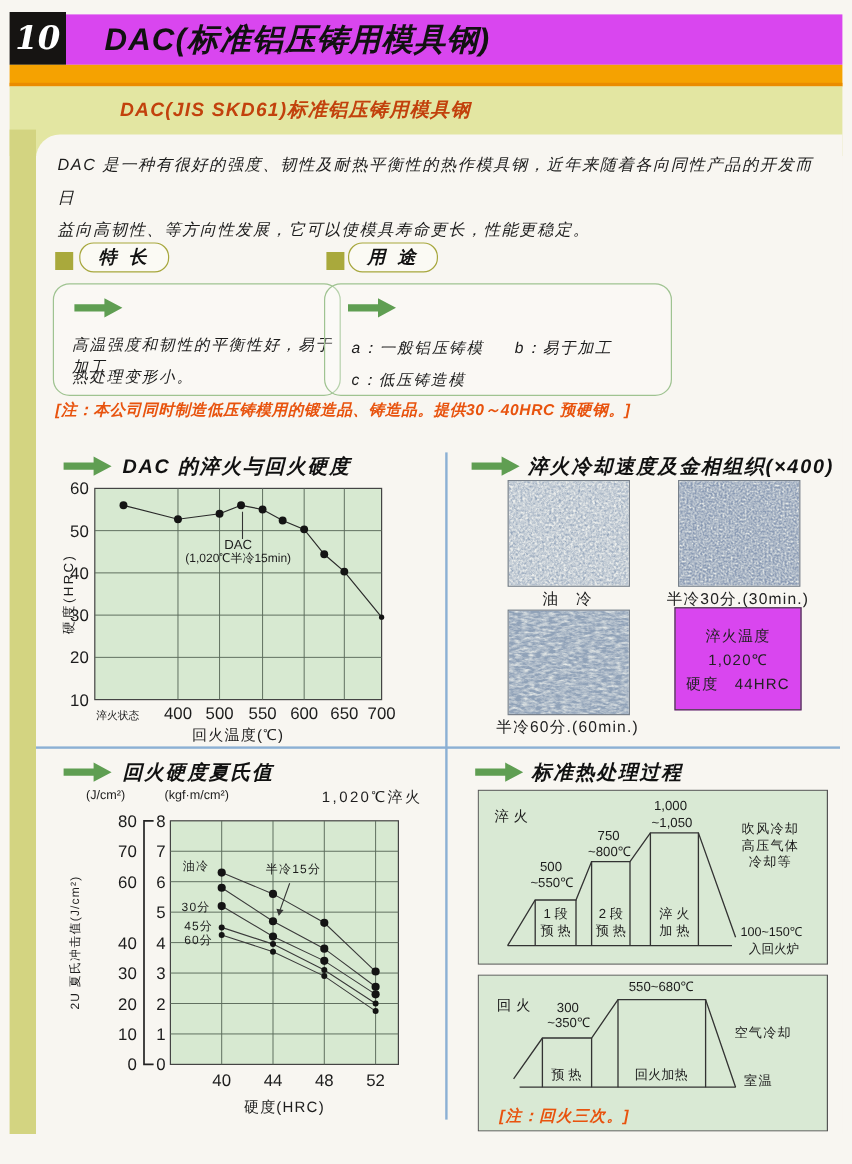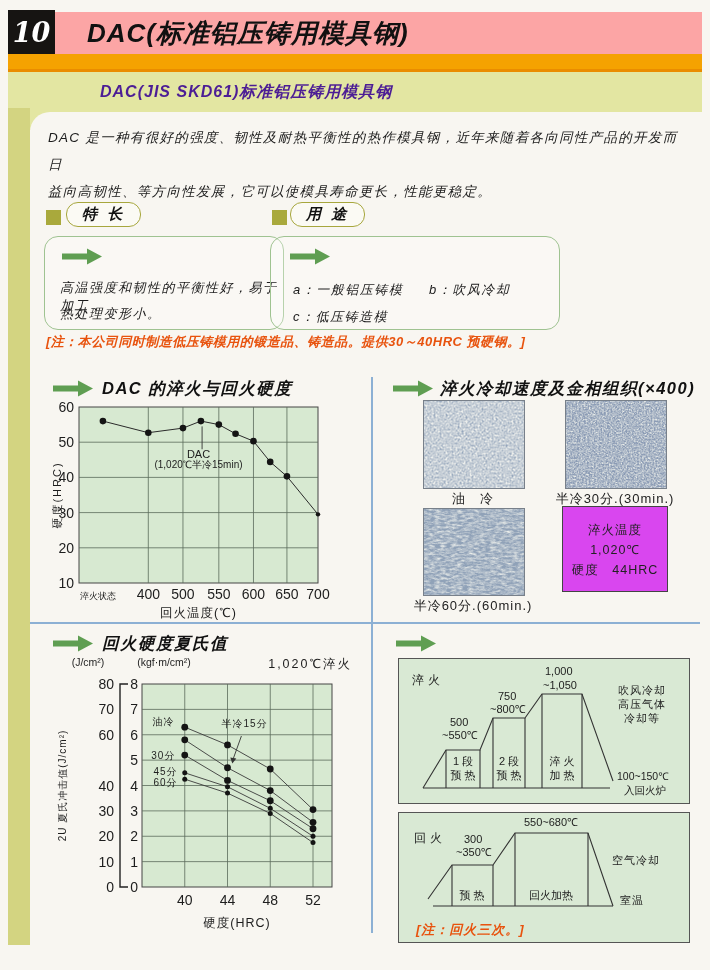--- a/index.html
+++ b/index.html
@@ -2,26 +2,26 @@
 <html><head>
 <meta charset="utf-8">
 <style>
   html,body{margin:0;padding:0;background:#ffffff;font-family:"Liberation Sans",sans-serif;}
   #page{position:relative;width:710px;height:970px;background:#f8f6f1;overflow:hidden;}
 
   
   .pagenum-box{position:absolute;left:8px;top:10px;width:47px;height:44px;background:#161412;
     color:#fff;display:flex;align-items:center;justify-content:center;
     font-family:"DejaVu Serif",serif;font-style:italic;font-weight:bold;font-size:27px;}
-  .title-band{position:absolute;left:55px;top:12px;width:647px;height:42px;background:#fca5a5;
+  .title-band{position:absolute;left:55px;top:12px;width:647px;height:42px;background:#d946ef;
     display:flex;align-items:center;}
   .title-band span{margin-left:32px;font-size:26px;font-weight:bold;font-style:italic;color:#111;letter-spacing:1px;}
   .orange-stripe{position:absolute;left:8px;top:54px;width:694px;height:15px;background:#f5a201;border-bottom:3px solid #ea8c00;}
   .subtitle-band{position:absolute;left:8px;top:72px;width:694px;height:58px;background:#e3e6a2;}
-  .subtitle-band span{position:absolute;left:92px;top:10px;font-size:16px;font-weight:bold;font-style:italic;color:#4c1d95;letter-spacing:1px;}
+  .subtitle-band span{position:absolute;left:92px;top:10px;font-size:16px;font-weight:bold;font-style:italic;color:#c2410c;letter-spacing:1px;}
   .left-strip{position:absolute;left:8px;top:108px;width:22px;height:837px;background:#d3d481;}
   .content-panel{position:absolute;left:30px;top:112px;width:672px;height:833px;background:#f8f6f1;border-radius:20px 0 0 0;}
 
   .intro{position:absolute;left:48px;top:124px;width:640px;font-size:13.5px;font-style:italic;
     color:#1c1c1c;letter-spacing:1.3px;line-height:27px;}
 
   .sec-square{position:absolute;width:15px;height:15px;background:#a9a93c;}
   .sec-label{position:absolute;border:1.5px solid #a7a73d;border-radius:12px;background:#fbfaf4;
     padding:2px 15px;font-size:15px;font-weight:bold;font-style:italic;color:#111;letter-spacing:3px;}
 
@@ -80,21 +80,21 @@
     </svg>
     <div class="fbox-text" style="left:15px;top:42px;">高温强度和韧性的平衡性好，易于加工，</div>
     <div class="fbox-text" style="left:15px;top:68px;">热处理变形小。</div>
   </div>
 
   <div class="round-box" style="left:270px;top:236px;width:264px;height:92px;">
     <svg class="arrow-ic" style="position:absolute;left:18px;top:11px;" width="42" height="17" viewBox="0 0 42 17">
       <path d="M1,5.5 h25 v-5 l15,8 -15,8 v-5 h-25 z" fill="#5f9e52"></path>
     </svg>
     <div class="fbox-text" style="left:22px;top:44px;">a：一般铝压铸模</div>
-    <div class="fbox-text" style="left:158px;top:44px;">b：吹风冷却</div>
+    <div class="fbox-text" style="left:158px;top:44px;">b：易于加工</div>
     <div class="fbox-text" style="left:22px;top:71px;">c：低压铸造模</div>
   </div>
 
   <div class="red-note">[注：本公司同时制造低压铸模用的锻造品、铸造品。提供30～40HRC 预硬钢。]</div>
 
   <div class="vdivider"></div>
   <div class="hdivider"></div>
 
   <svg class="arrow-ic" style="position:absolute;left:52px;top:380px;" width="42" height="17" viewBox="0 0 42 17">
     <path d="M1,5.5 h25 v-5 l15,8 -15,8 v-5 h-25 z" fill="#5f9e52"></path>
@@ -257,20 +257,21 @@
       <text x="192.60000000000002" y="75.33125" text-anchor="middle" font-size="10" letter-spacing="1">半冷15分</text>
       <line x1="189.39374999999995" y1="84.01875" x2="180.30937500000005" y2="109.39375" stroke="#333" stroke-width="0.9"></line>
       <polygon points="180.30937500000005,111.39375 178.30937500000005,105.39375 184.30937500000005,106.39375" fill="#333"></polygon>
       <text x="185" y="275" text-anchor="middle" font-size="12.5" letter-spacing="1">硬度(HRC)</text>
       <text transform="translate(14,133.5) rotate(-90)" text-anchor="middle" font-size="10" letter-spacing="1">2U 夏氏冲击值(J/cm²)</text>
     </svg>
 
   <svg class="arrow-ic" style="position:absolute;left:395px;top:635px;" width="42" height="17" viewBox="0 0 42 17">
     <path d="M1,5.5 h25 v-5 l15,8 -15,8 v-5 h-25 z" fill="#5f9e52"></path>
   </svg>
+  <div class="quad-title" style="left:443px;top:633px;">标准热处理过程</div>
 
   <svg class="diag" style="left:398px;top:658px;" width="292" height="146" viewBox="0 0 292 146">
     <rect x="0.5" y="0.5" width="291" height="145" fill="#d9e9d4" stroke="#555" stroke-width="1"></rect>
     <g stroke="#333" stroke-width="1.1" fill="none">
       <path d="M25,130 L48,92 H82 L95,60 H127 L144,36 H184 L215,123"></path>
       <path d="M25,130 H212"></path>
       <path d="M48,92 V130 M82,92 V130 M95,60 V130 M127,60 V130 M144,36 V130 M184,36 V130"></path>
     </g>
     <text x="14" y="26" font-size="12" letter-spacing="4">淬火</text>
     <text x="52" y="68" font-size="11">500</text>

